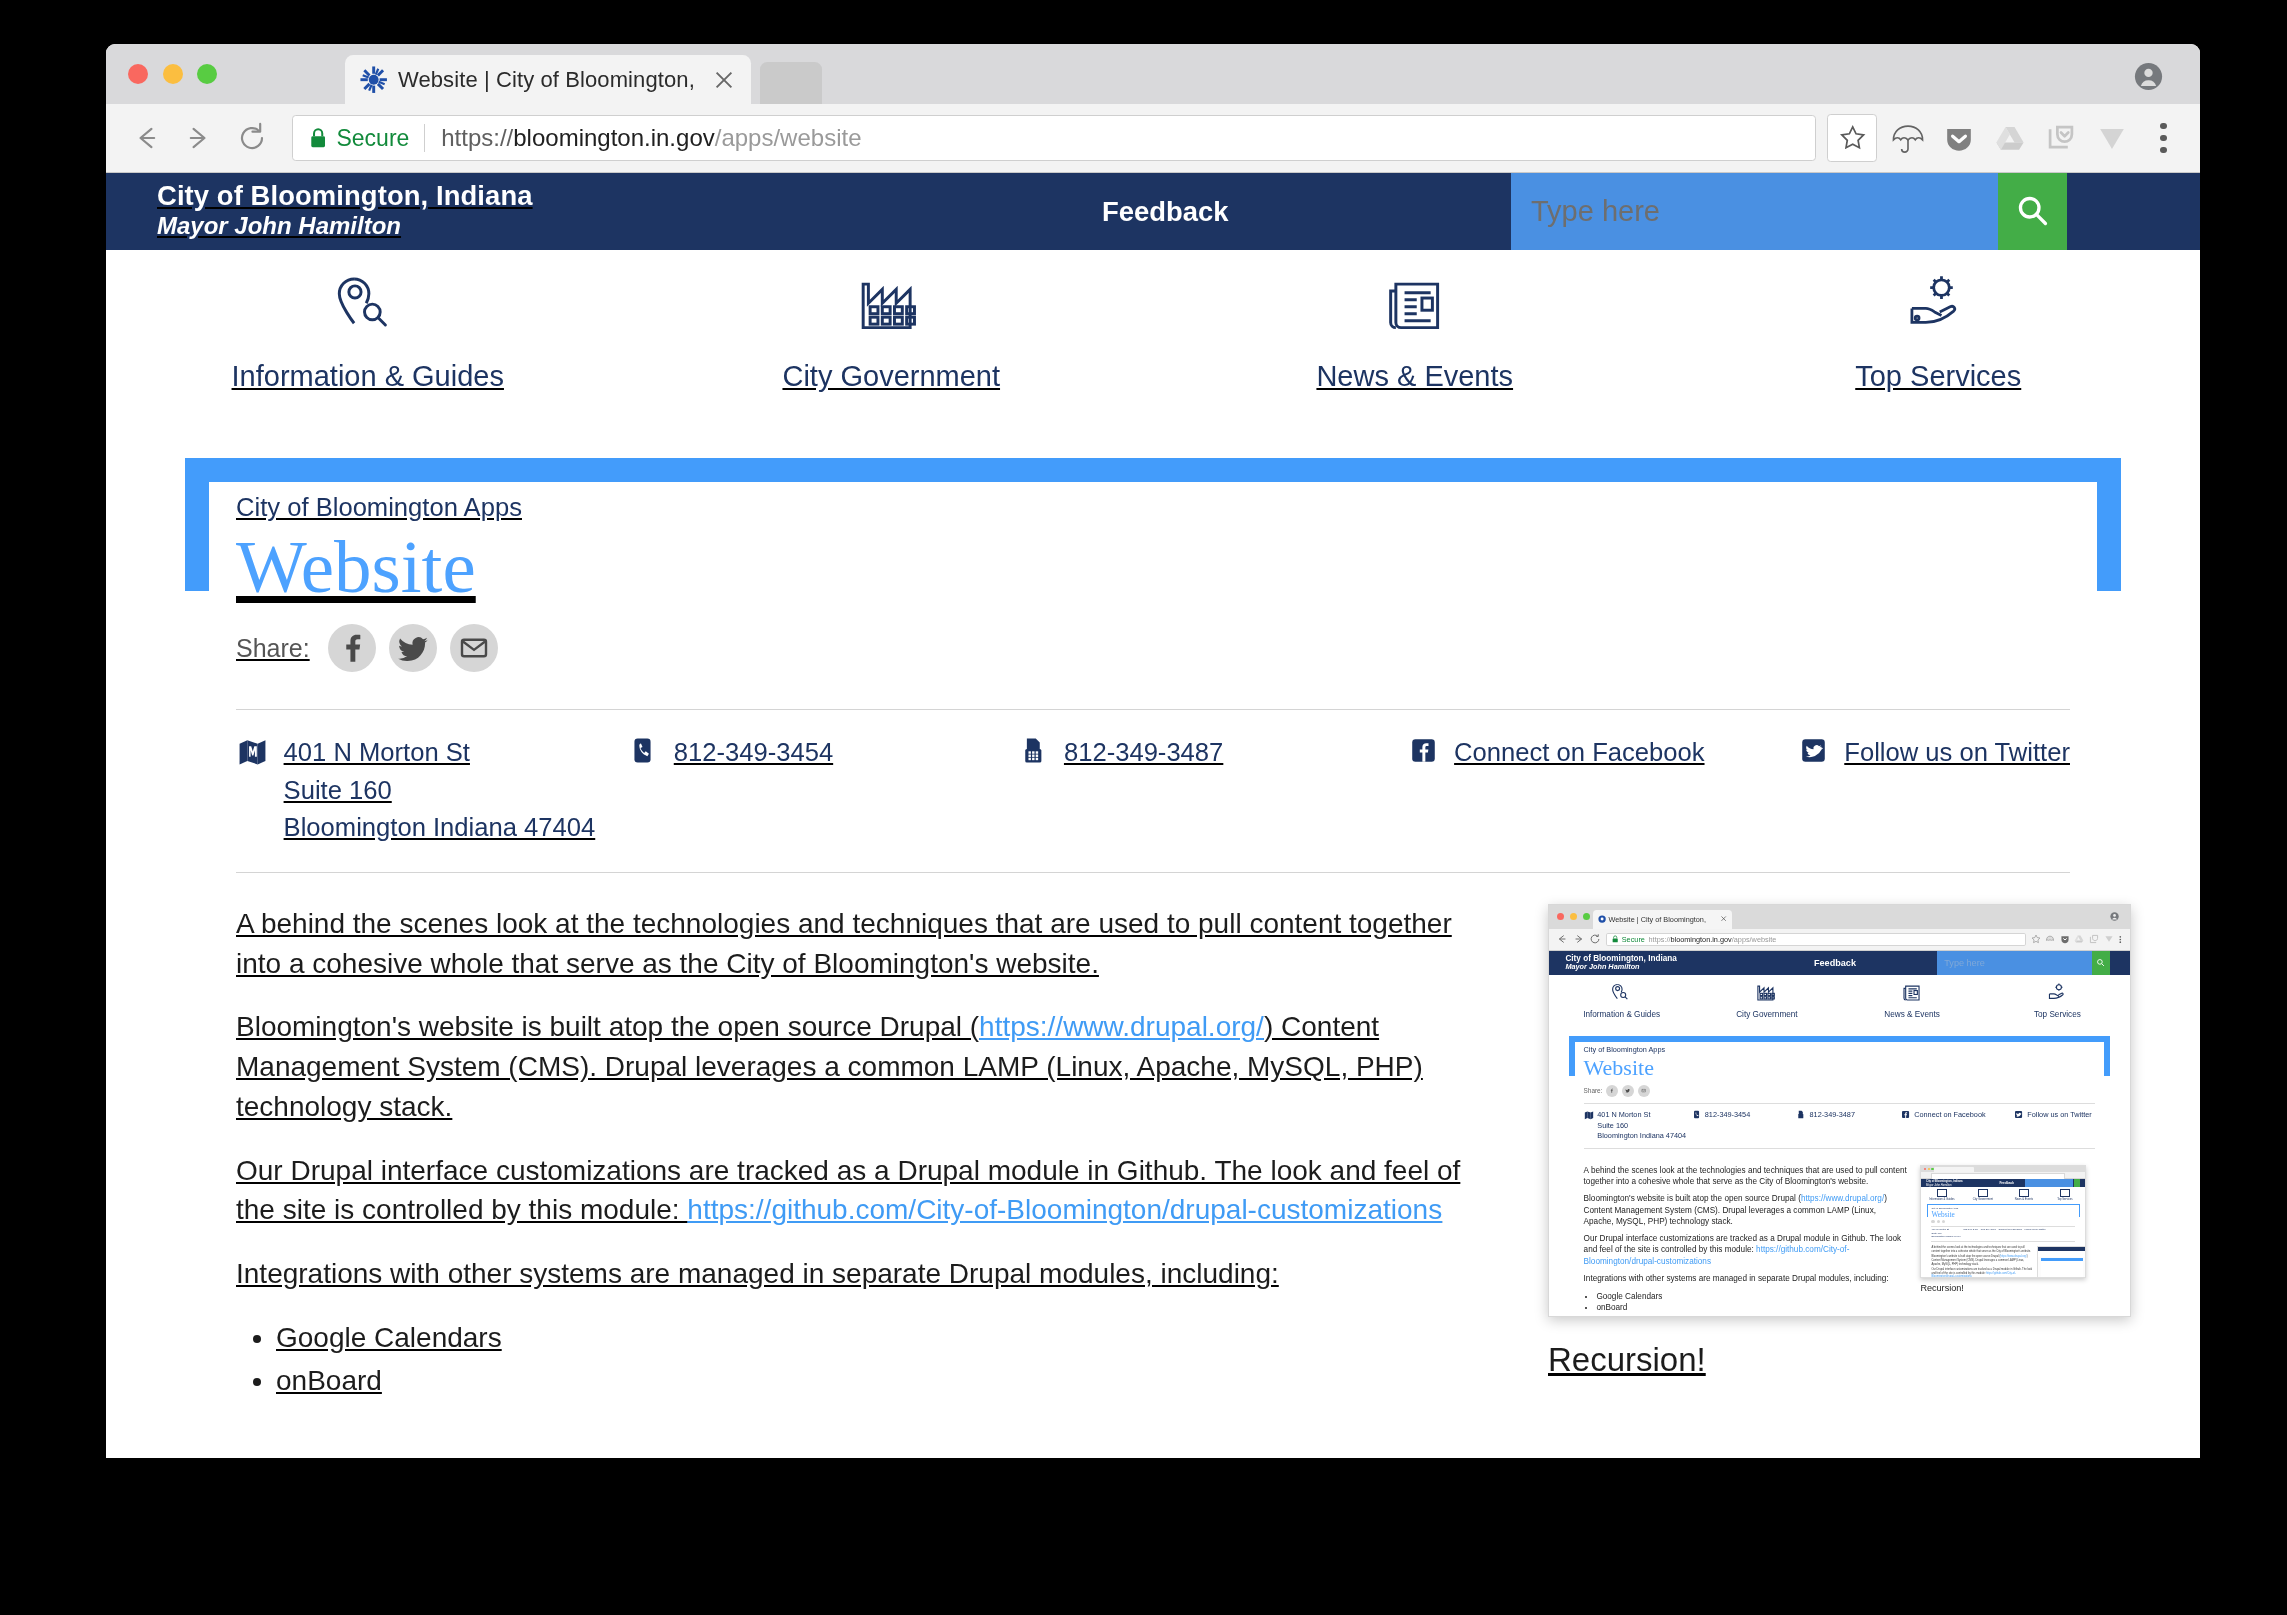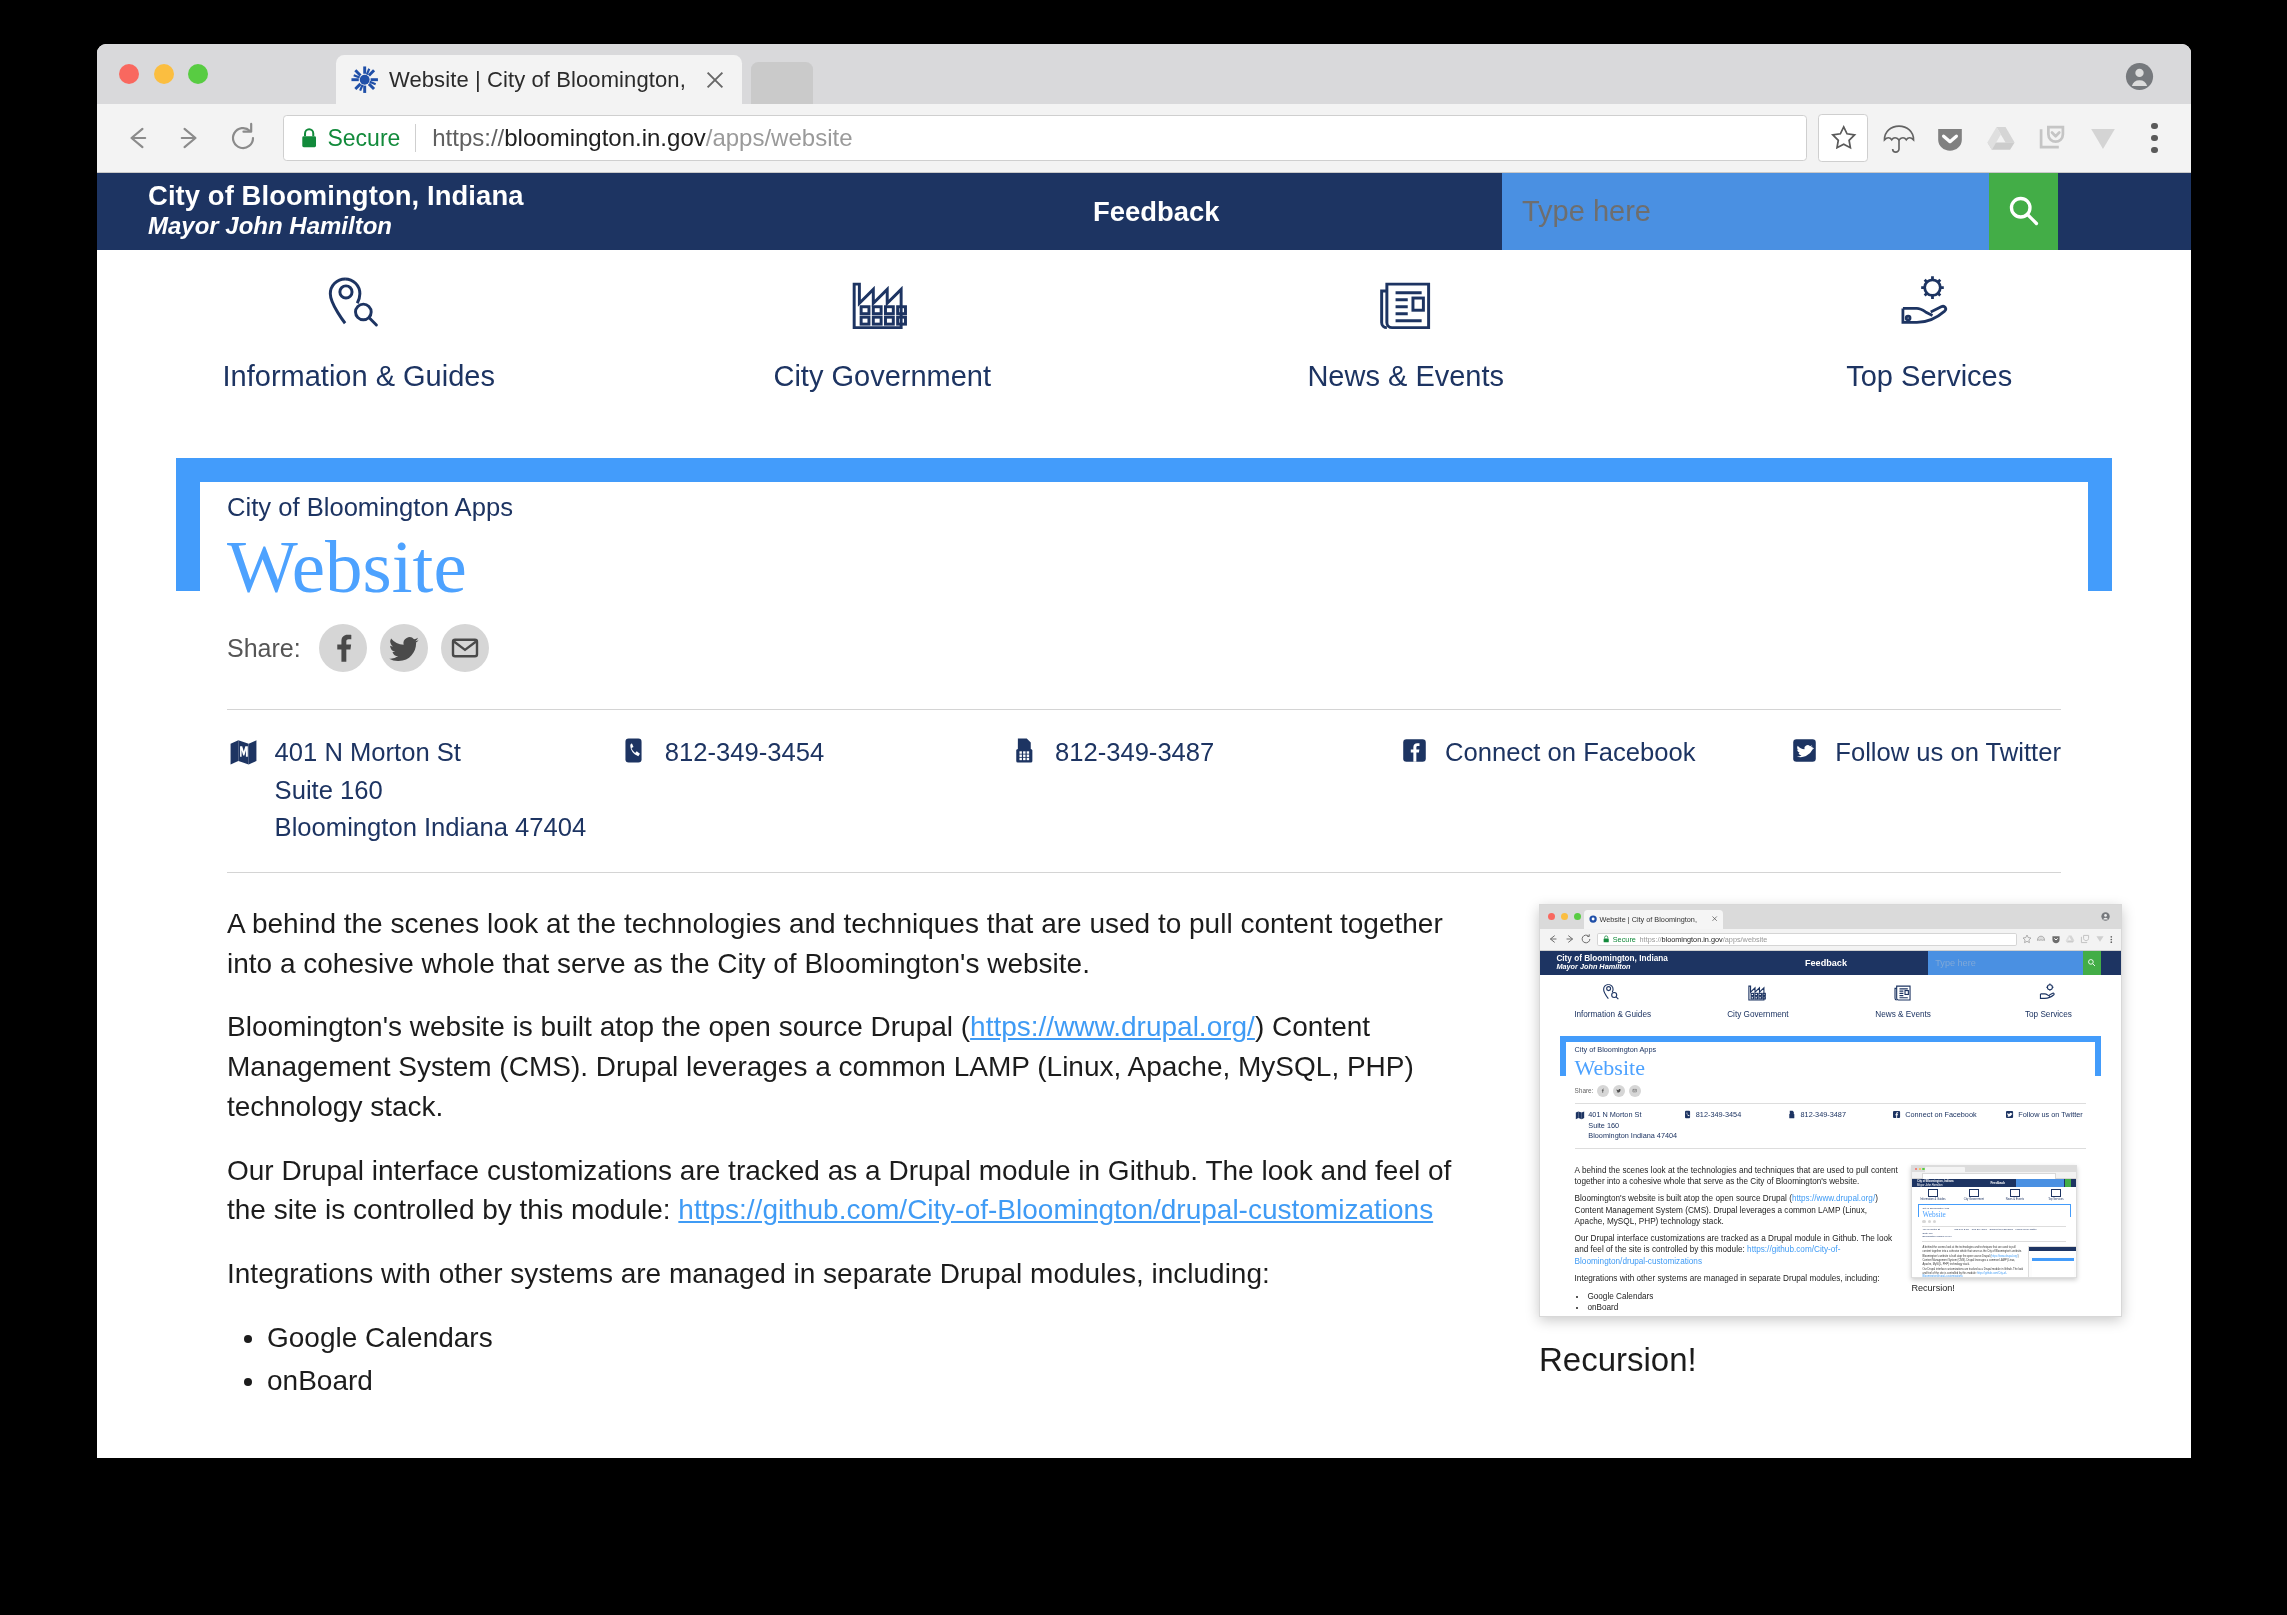--- a/index.html
+++ b/index.html
@@ -1,20 +1,20 @@
 <!DOCTYPE html>
 <html style="font-size:14.6px"><head>
 <meta charset="utf-8">
 <style>
   html,body{margin:0;padding:0;background:#000;}
   body{width:2288px;height:1615px;font-family:"Liberation Sans",sans-serif;overflow:hidden;}
 
   
   .browser{
-    position:absolute;left:97px;top:44px;width:2094px;height:1414px;
+    position:absolute;left:106px;top:44px;width:2094px;height:1414px;
     background:#fff;border-radius:9.1px 9.1px 0 0;overflow:hidden;
     box-shadow:0 1.8px 12.8px rgba(0,0,0,.35);
   }
   
   .tabstrip{height:60px;background:#d9d9db;position:relative;}
   .traffic{position:absolute;left:22px;top:20px;display:flex;gap:14.6px;}
   .dot{width:20px;height:20px;border-radius:50%;}
   .dot.red{background:#f9685f;}.dot.yel{background:#fbbe40;}.dot.grn{background:#58cc42;}
   .tab{
     position:absolute;left:239px;top:11px;width:406px;height:49px;background:#f3f3f3;
@@ -44,21 +44,21 @@
   .url b{color:#202020;font-weight:400;}
   .url .scheme{color:#606060;}
   .starbox{width:48px;height:46px;border:0.9px solid #cfcfcf;border-radius:3.7px;display:flex;
            align-items:center;justify-content:center;background:#fff;flex:0 0 48px;margin-right:11px;}
   .ext{width:40px;height:40px;margin-right:11px;flex:0 0 40px;opacity:.85;}
   .kebab{width:33px;height:40px;flex:0 0 33px;display:flex;flex-direction:column;justify-content:center;
          align-items:center;gap:5.5px;margin-left:3.7px;}
   .kebab i{width:6.4px;height:6.4px;border-radius:50%;background:#5a5a5a;display:block;}
 
   
-  .site{background:#fff;height:calc(100% - 130px);overflow:hidden;position:relative;}
+  .site{background:#fff;height:calc(100% - 130px);overflow:hidden;position:relative;text-decoration:underline;}
   .sitehead{background:#1d3462;height:77px;display:flex;align-items:stretch;position:relative;}
   .brand{padding:7.3px 0 0 51px;color:#fff;}
   .brand .l1{font-size:27.4px;font-weight:bold;line-height:1.16;letter-spacing:0.1px;}
   .brand .l2{font-size:24px;font-style:italic;font-weight:bold;line-height:1.2;}
   .feedback{position:absolute;left:996px;top:0;height:77px;display:flex;align-items:center;
             color:#fff;font-size:27.4px;font-weight:bold;}
   .searchwrap{position:absolute;right:133px;top:0;width:556px;height:77px;display:flex;}
   .searchinput{flex:1;background:#4a90e2;border:none;outline:none;color:#6e6e6e;
                font-size:29px;padding:0 20px;font-family:inherit;}
   .searchinput::placeholder{color:#6e6e6e;opacity:1;}

